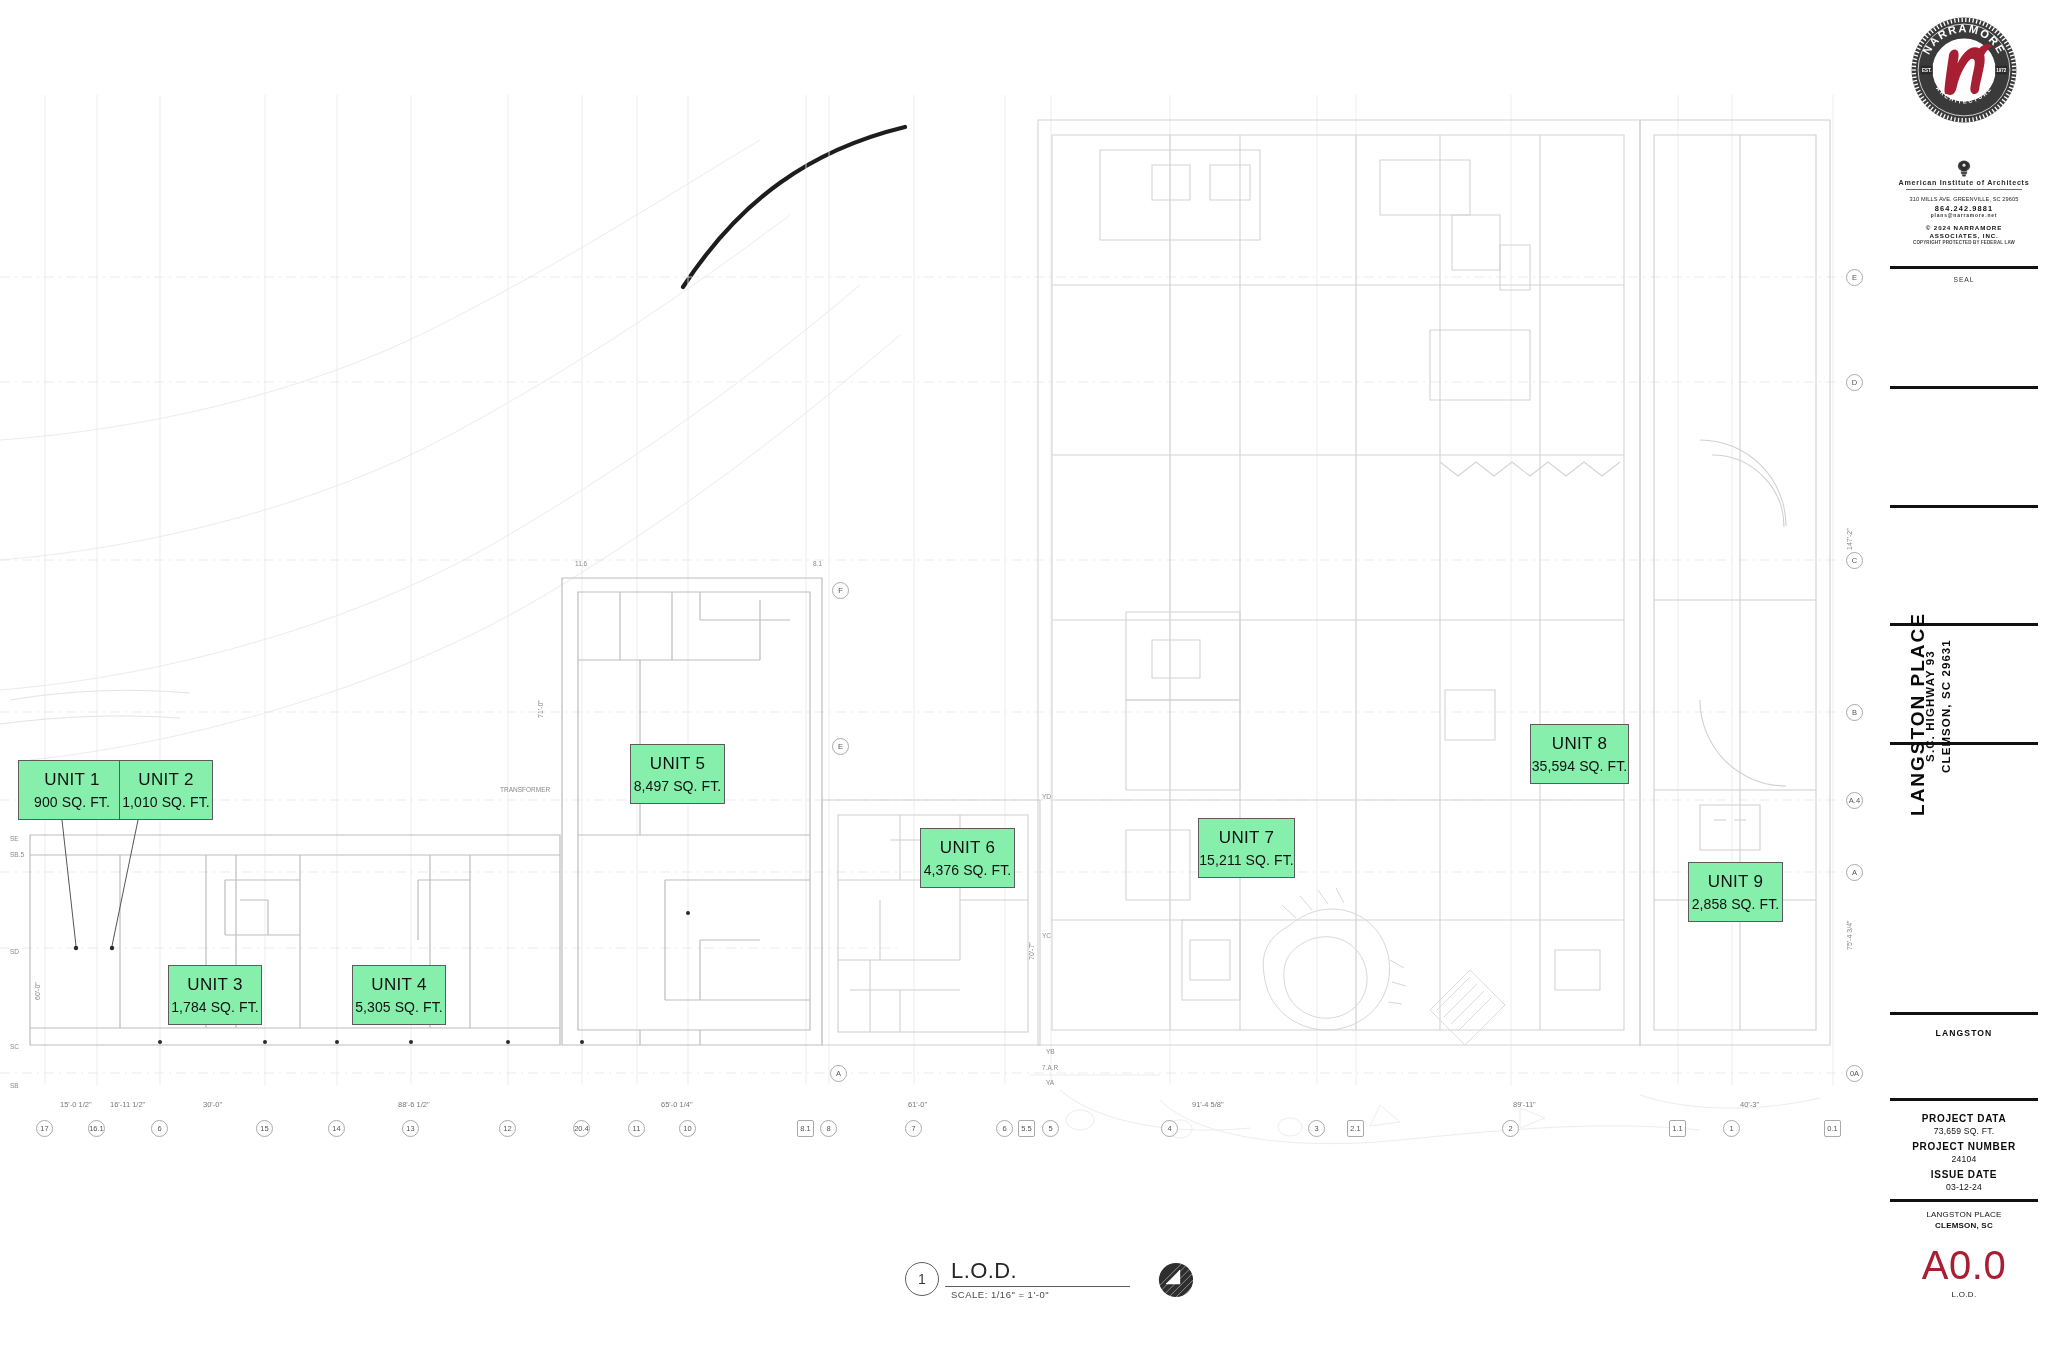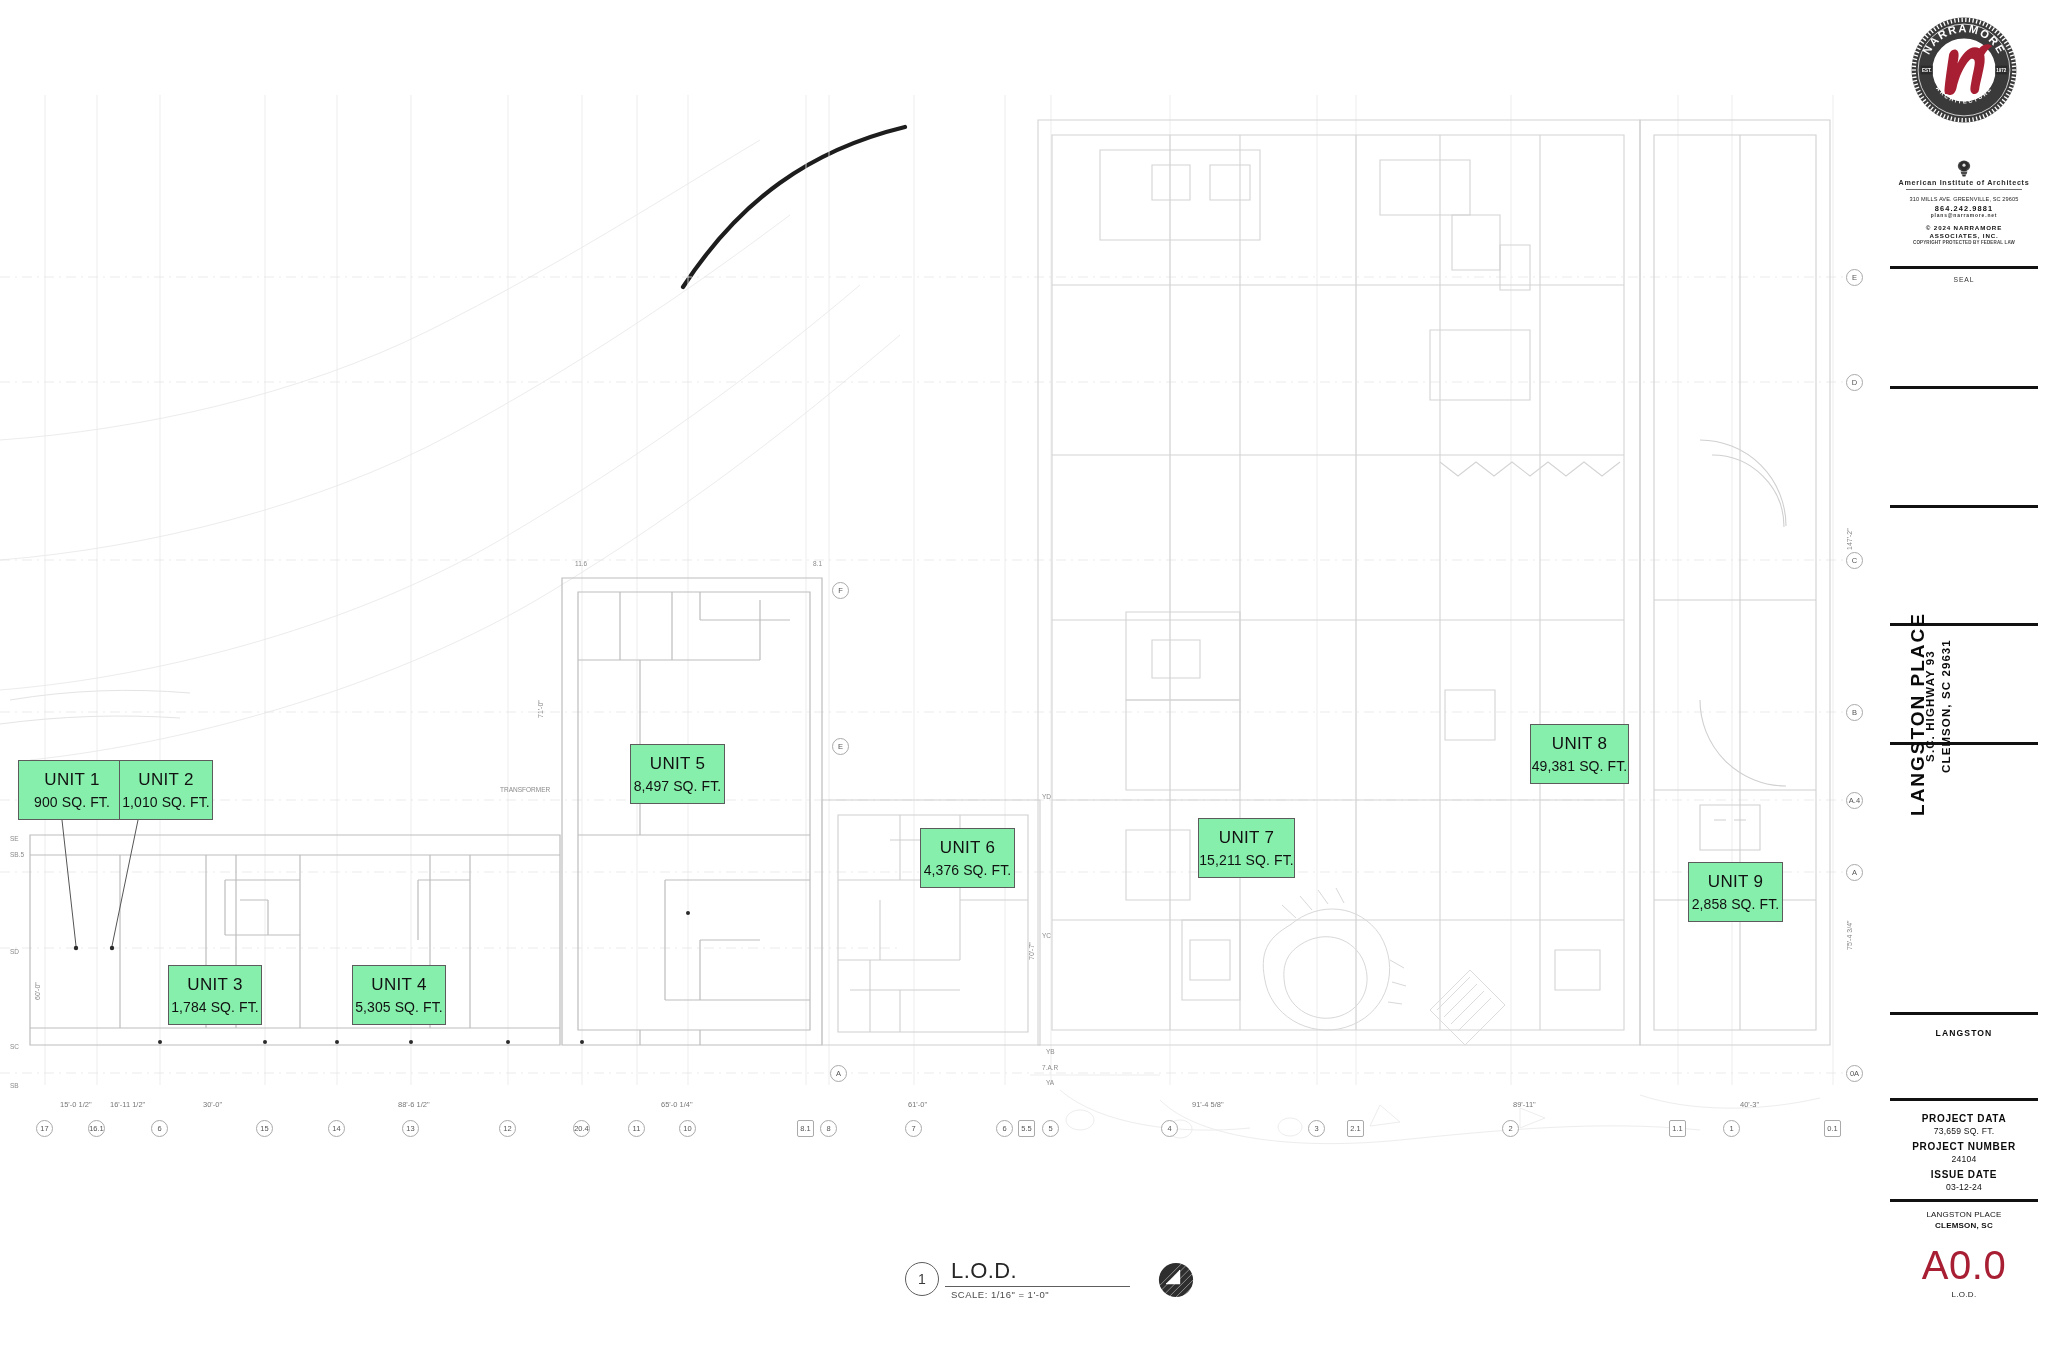--- a/index.html
+++ b/index.html
@@ -331,21 +331,21 @@
     <div class="unit-tag" style="left:920px;top:828px;width:95px;height:60px;">
       <div class="u-name">UNIT 6</div>
       <div class="u-area">4,376 SQ. FT.</div>
     </div>
     <div class="unit-tag" style="left:1198px;top:818px;width:97px;height:60px;">
       <div class="u-name">UNIT 7</div>
       <div class="u-area">15,211 SQ. FT.</div>
     </div>
     <div class="unit-tag" style="left:1530px;top:724px;width:99px;height:60px;">
       <div class="u-name">UNIT 8</div>
-      <div class="u-area">49,381 SQ. FT.</div>
+      <div class="u-area">35,594 SQ. FT.</div>
     </div>
     <div class="unit-tag" style="left:1688px;top:862px;width:95px;height:60px;">
       <div class="u-name">UNIT 9</div>
       <div class="u-area">2,858 SQ. FT.</div>
     </div>
 
     <div class="bub" style="left:36px;top:1120px;">
         <span>17</span>
       </div>
     <div class="bub" style="left:88px;top:1120px;">

